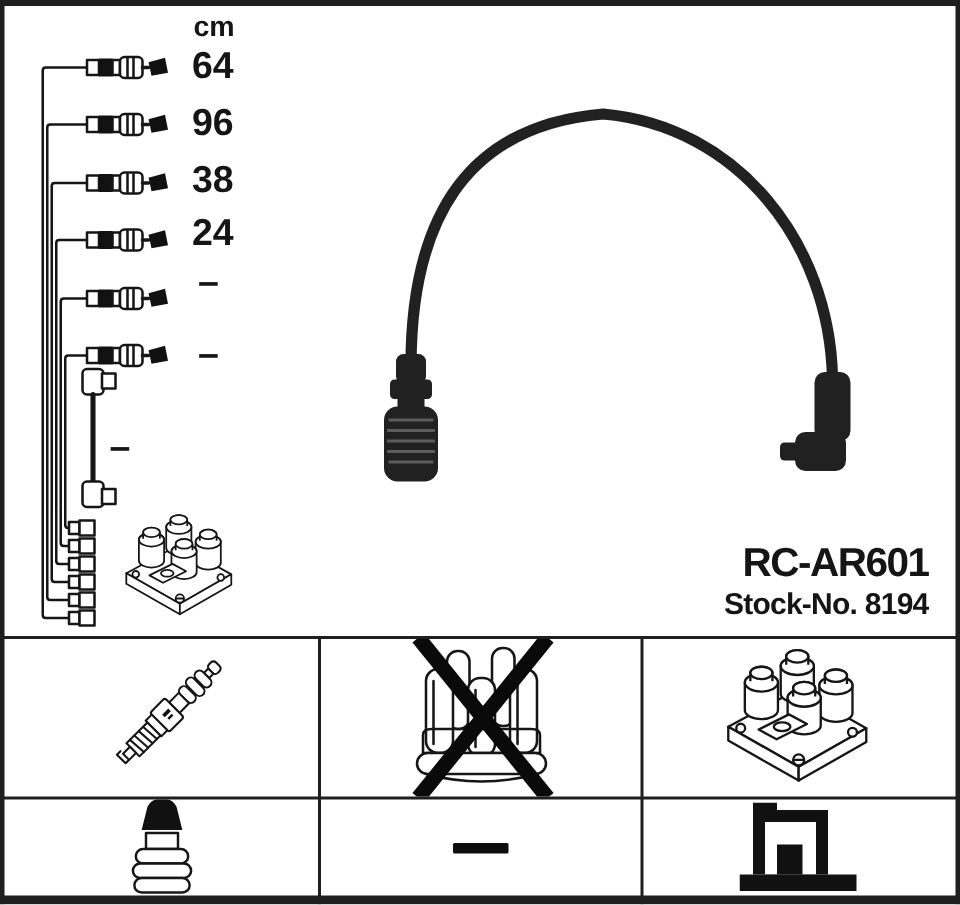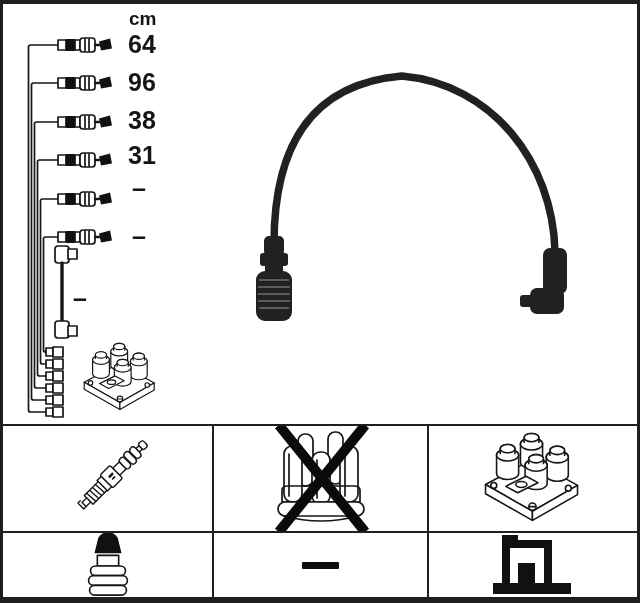--- a/index.html
+++ b/index.html
@@ -186,25 +186,27 @@
         <rect class="p" x="530" y="288" width="34" height="26" rx="7"></rect>
         <rect class="p" x="520" y="295" width="13" height="12" rx="3"></rect>
       </g>
     </g>
   </svg>
 
   <div class="lbl unit" style="left:129px;top:8px">cm</div>
   <div class="lbl len" style="left:128px;top:32px">64</div>
   <div class="lbl len" style="left:128px;top:70px">96</div>
   <div class="lbl len" style="left:128px;top:108px">38</div>
-  <div class="lbl len" style="left:128px;top:143px">31</div>
+  <div class="lbl len" style="left:128px;top:143px">24</div>
   <div class="lbl len" style="left:132px;top:176px">–</div>
   <div class="lbl len" style="left:132px;top:224px">–</div>
   <div class="lbl len" style="left:73px;top:286px">–</div>
 
+  <div class="lbl code" style="right:21px;top:361px">RC-AR601</div>
+  <div class="lbl stock" style="right:21px;top:392px">Stock-No. 8194</div>
 
   <div class="line" style="left:0;top:424px;width:640px;height:2px"></div>
   <div class="line" style="left:0;top:531px;width:640px;height:2px"></div>
   <div class="line" style="left:212px;top:424px;width:2px;height:179px"></div>
   <div class="line" style="left:427px;top:424px;width:2px;height:179px"></div>
 
   <div class="cell" style="left:3px;top:426px;width:209px;height:105px">
     <svg width="150" height="105" viewBox="0 0 150 105">
       <g transform="translate(78,51) rotate(45) scale(0.82) translate(-17,-59)">
         <rect class="o" x="12" y="0" width="10" height="8" rx="3"></rect>

